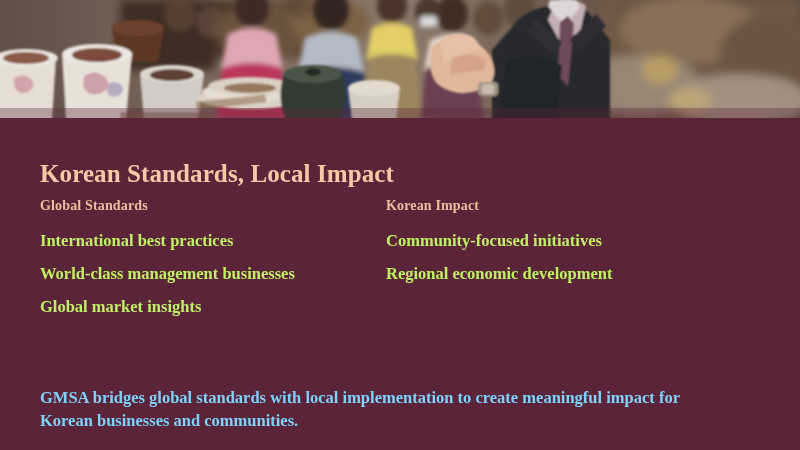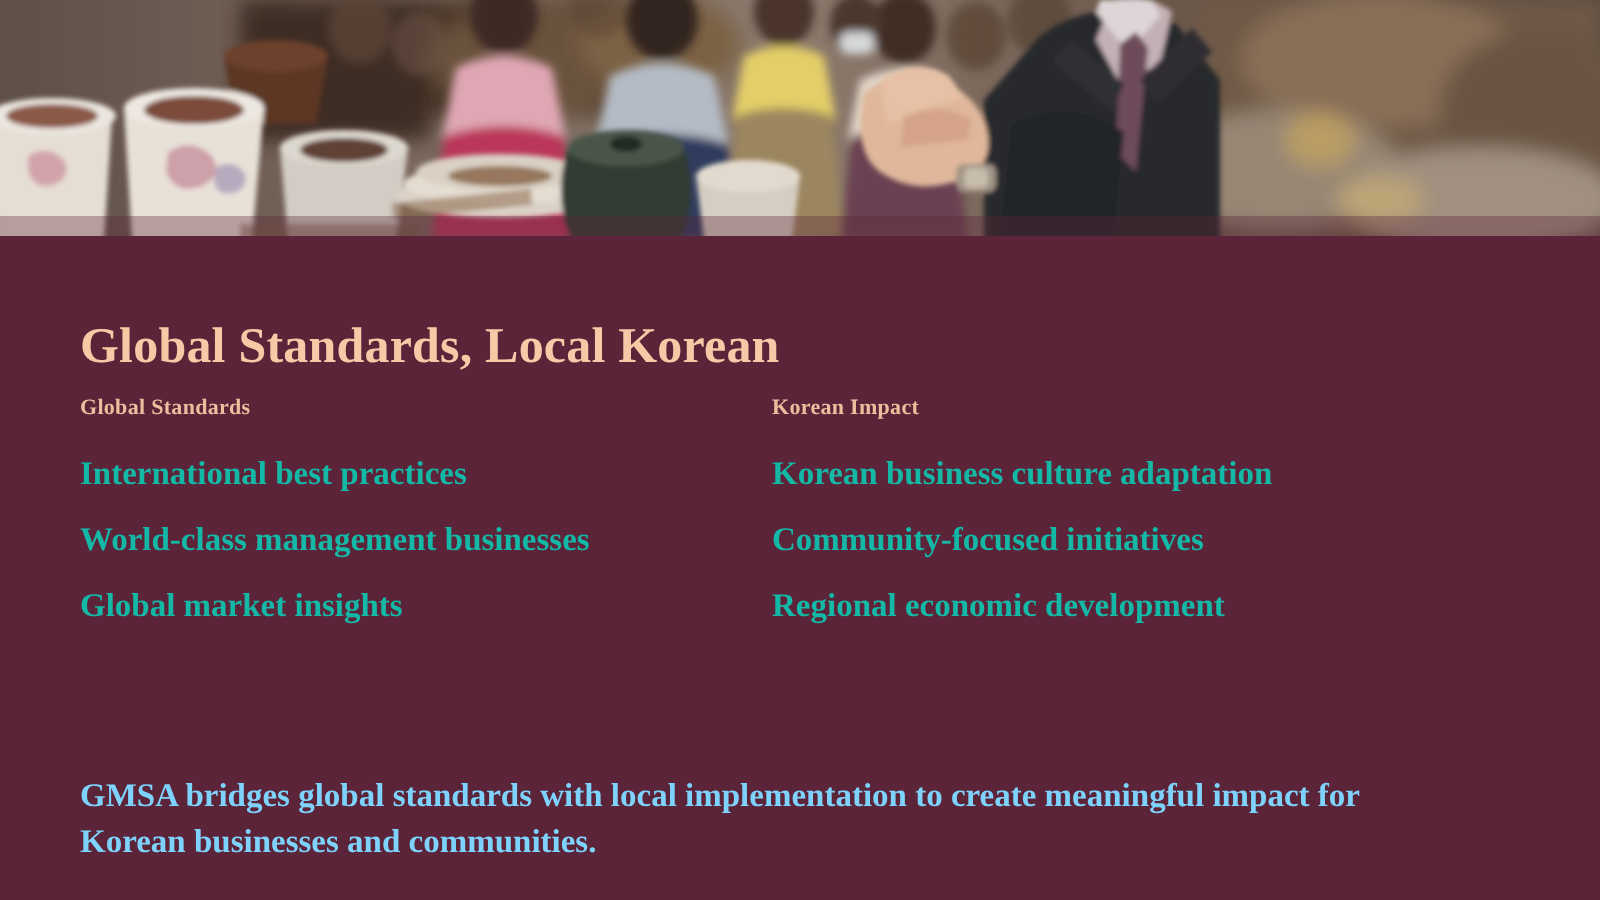--- a/index.html
+++ b/index.html
@@ -53,35 +53,35 @@
     position: absolute;
     left: 0;
     top: 198px;
     width: 800px;
     display: flex;
   }
   .col-left  { width: 373px; padding-left: 40px; box-sizing: border-box; }
   .col-right { width: 387px; padding-left: 13px; box-sizing: border-box; }
 
   .col-header {
-    font-size: 11px;
+    font-size: 14px;
     font-weight: bold;
     color: #EABF9D;
     margin: 0 0 16px 0;
     letter-spacing: 0.15px;
   }
   .col-list {
     list-style: none;
     margin: 0;
     padding: 0;
   }
   .col-list li {
     font-size: 16.5px;
     font-weight: bold;
-    color: #14b8a6;
+    color: #bef264;
     line-height: 1.32;
     margin-bottom: 11px;
   }
   .col-left .col-list li { max-width: 290px; }
   .col-right .col-list li { max-width: 355px; }
 
   
   .summary {
     position: absolute;
     left: 40px;
@@ -224,37 +224,36 @@
         <rect x="120" y="112" width="90" height="8" fill="#7d5e43" opacity="0.5"></rect>
       </g>
 
       <rect x="0" y="0" width="800" height="120" fill="#6b5344" opacity="0.07"></rect>
       <rect x="0" y="108" width="800" height="12" fill="#5C2439" opacity="0.35"></rect>
     </svg>
   </div>
 
   <div class="panel"></div>
 
-  <h1 class="slide-title">Global Standards, Local Korean</h1>
+  <h1 class="slide-title">Korean Standards, Local Impact</h1>
 
   <div class="columns">
 
     <div class="col-left">
       <div class="col-header">Global Standards</div>
       <ul class="col-list">
         <li>International best practices</li>
         <li>World-class management businesses</li>
         <li>Global market insights</li>
       </ul>
     </div>
 
     <div class="col-right">
       <div class="col-header">Korean Impact</div>
       <ul class="col-list">
-        <li>Korean business culture adaptation</li>
         <li>Community-focused initiatives</li>
         <li>Regional economic development</li>
       </ul>
     </div>
 
   </div>
 
   <p class="summary">GMSA bridges global standards with local implementation to create meaningful impact for Korean businesses and communities.</p>
 
 </div>

